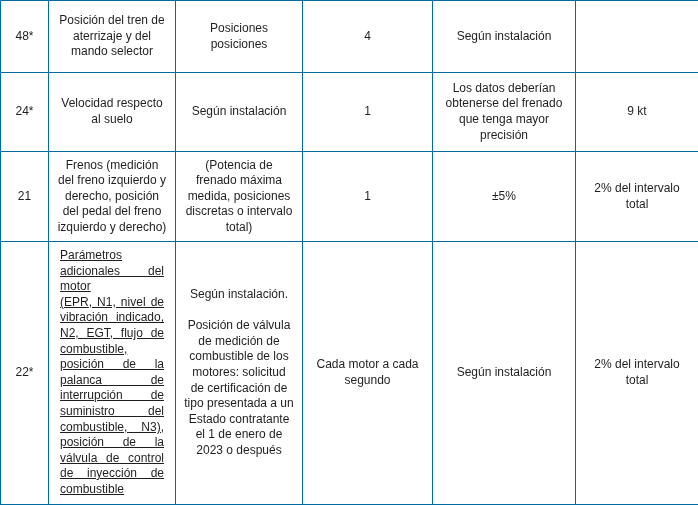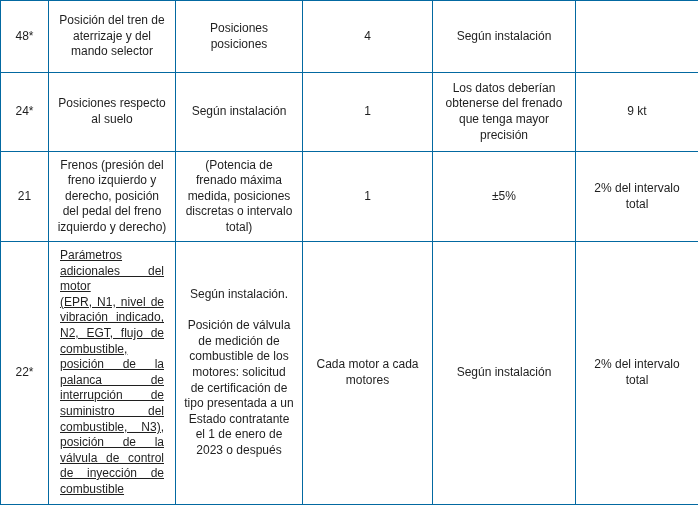--- a/index.html
+++ b/index.html
@@ -65,42 +65,42 @@
     <tr class="r-32">
       <td>48*</td>
       <td>Posición del tren de aterrizaje y del mando selector</td>
       <td>Posiciones posiciones</td>
       <td>4</td>
       <td>Según instalación</td>
       <td></td>
     </tr>
     <tr class="r-33">
       <td>24*</td>
-      <td>Posiciones respecto al suelo</td>
+      <td>Velocidad respecto al suelo</td>
       <td>Según instalación</td>
       <td>1</td>
       <td>Los datos deberían obtenerse del frenado que tenga mayor precisión</td>
       <td>9 kt</td>
     </tr>
     <tr class="r-34">
       <td>21</td>
-      <td>Frenos (presión del freno izquierdo y derecho, posición del pedal del freno izquierdo y derecho)</td>
+      <td>Frenos (medición del freno izquierdo y derecho, posición del pedal del freno izquierdo y derecho)</td>
       <td>(Potencia de frenado máxima medida, posiciones discretas o intervalo total)</td>
       <td>1</td>
       <td>±5%</td>
       <td>2% del intervalo total</td>
     </tr>
     <tr class="r-35">
       <td>22*</td>
       <td class="justify-cell">Parámetros adicionales del motor
 (EPR, N1, nivel de vibración indicado, N2, EGT, flujo de combustible, posición de la palanca de interrupción de suministro del combustible, N3), posición de la válvula de control de inyección de combustible</td>
       <td>Según instalación.
 
 Posición de válvula de medición de combustible de los motores: solicitud de certificación de tipo presentada a un Estado contratante el 1 de enero de 2023 o después</td>
-      <td>Cada motor a cada motores</td>
+      <td>Cada motor a cada segundo</td>
       <td>Según instalación</td>
       <td>2% del intervalo total</td>
     </tr>
     <tr class="r-cut">
       <td></td>
       <td></td>
       <td></td>
       <td></td>
       <td></td>
       <td></td>

